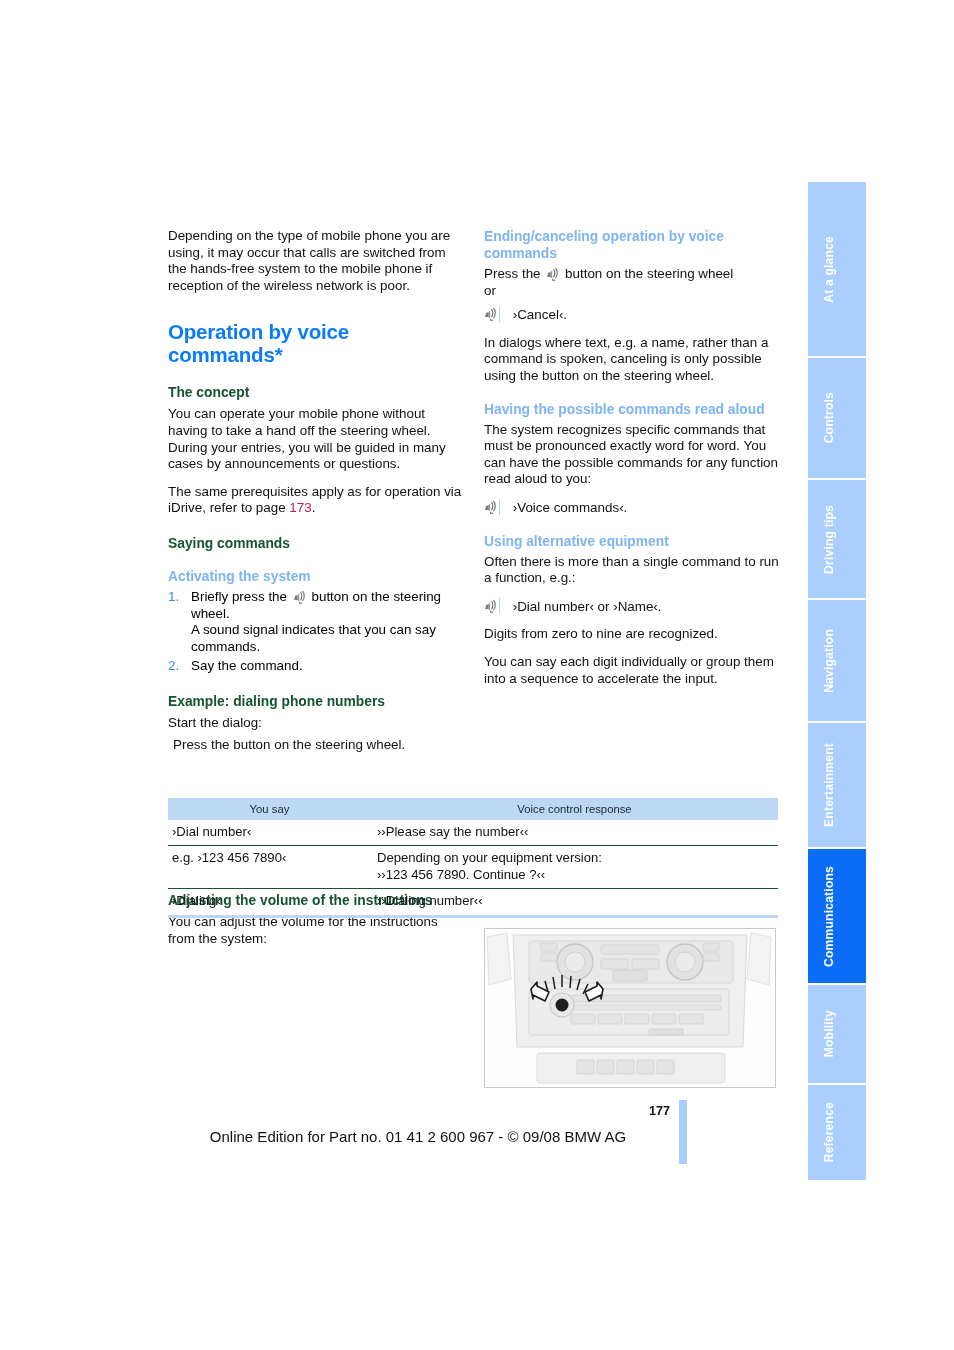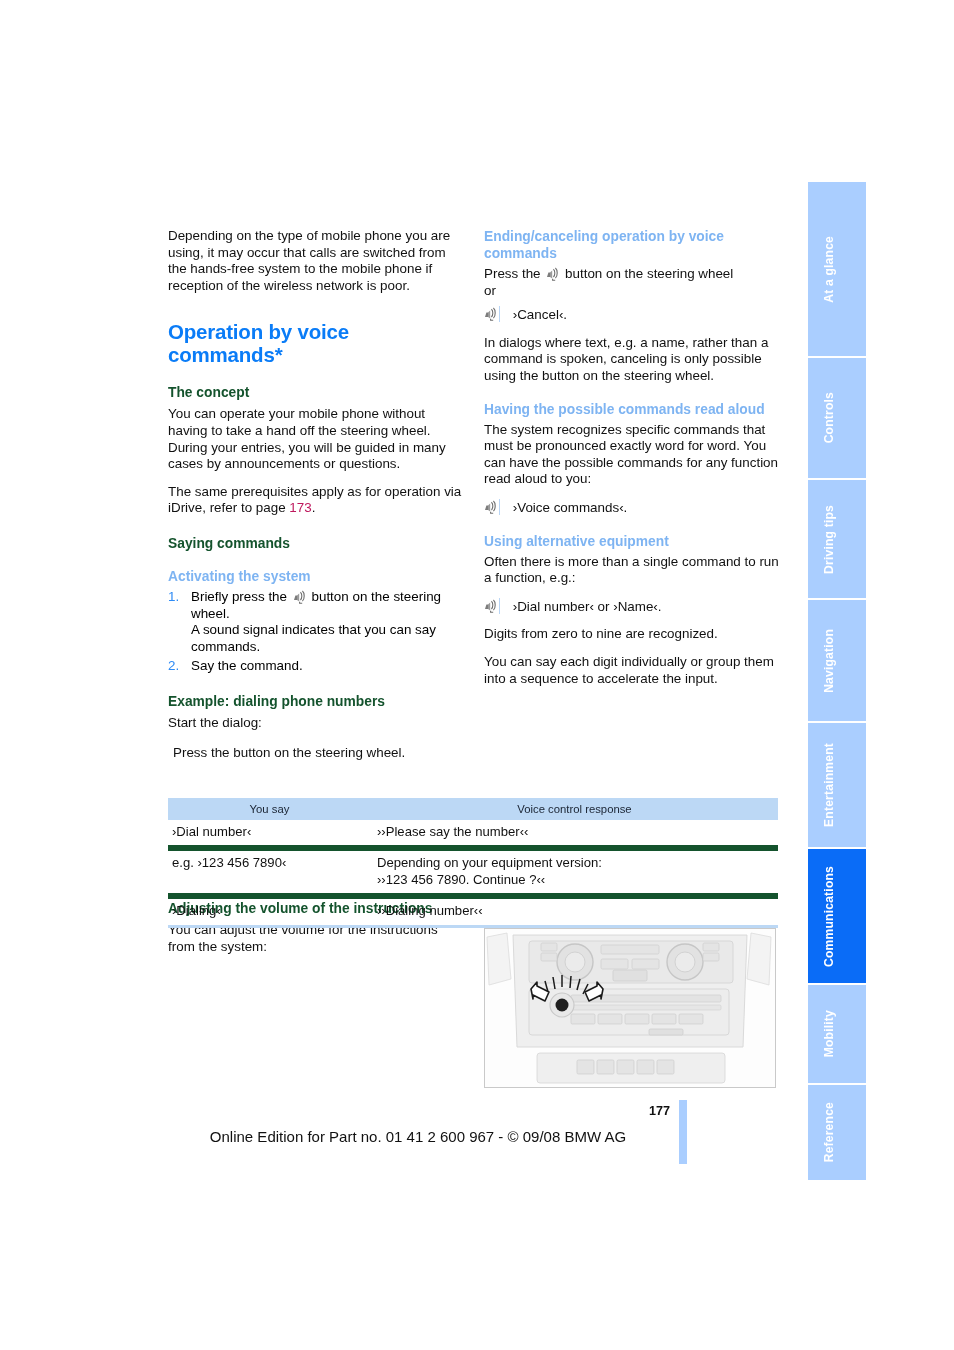--- a/index.html
+++ b/index.html
@@ -117,21 +117,21 @@
     background: #bcd8f5;
     color: #1a2433;
     font-weight: normal;
     text-align: center;
     padding: 4px 6px 4px 4px;
     font-size: 11.3px;
     line-height: 14px;
   }
   .vtable td {
     padding: 4px 6px 5px 4px;
-    border-bottom: 6px solid #14532d;
+    border-bottom: 1px solid #14532d;
     vertical-align: top;
     font-size: 13.1px;
     line-height: 16.4px;
     color: #111;
   }
   .vtable tr.last td { border-bottom: 3px solid #bcd8f5; }
   .vtable col.c1 { width: 205px; }
 
   
   .figure {
@@ -239,21 +239,21 @@
         <span>button on the steering wheel.</span><br>
         <span>A sound signal indicates that you can say commands.</span>
       </li>
       <li>
         <span class="num">2.</span>
         <span>Say the command.</span>
       </li>
     </ol>
 
     <h2 class="sect">Example: dialing phone numbers</h2>
-    <p style="margin-bottom:13px">Start the dialog:</p>
+    <p style="margin-bottom:5px">Start the dialog:</p>
     <p style="padding-left:5px">Press the button on the steering wheel.</p>
 
     <div style="height:112px"></div>
 
     <h2 class="sect" style="margin-top:16px">Adjusting the volume of the instructions</h2>
     <p>You can adjust the volume for the instructions from the system:</p>
   </div>
 
   <div class="col col-right">
 

